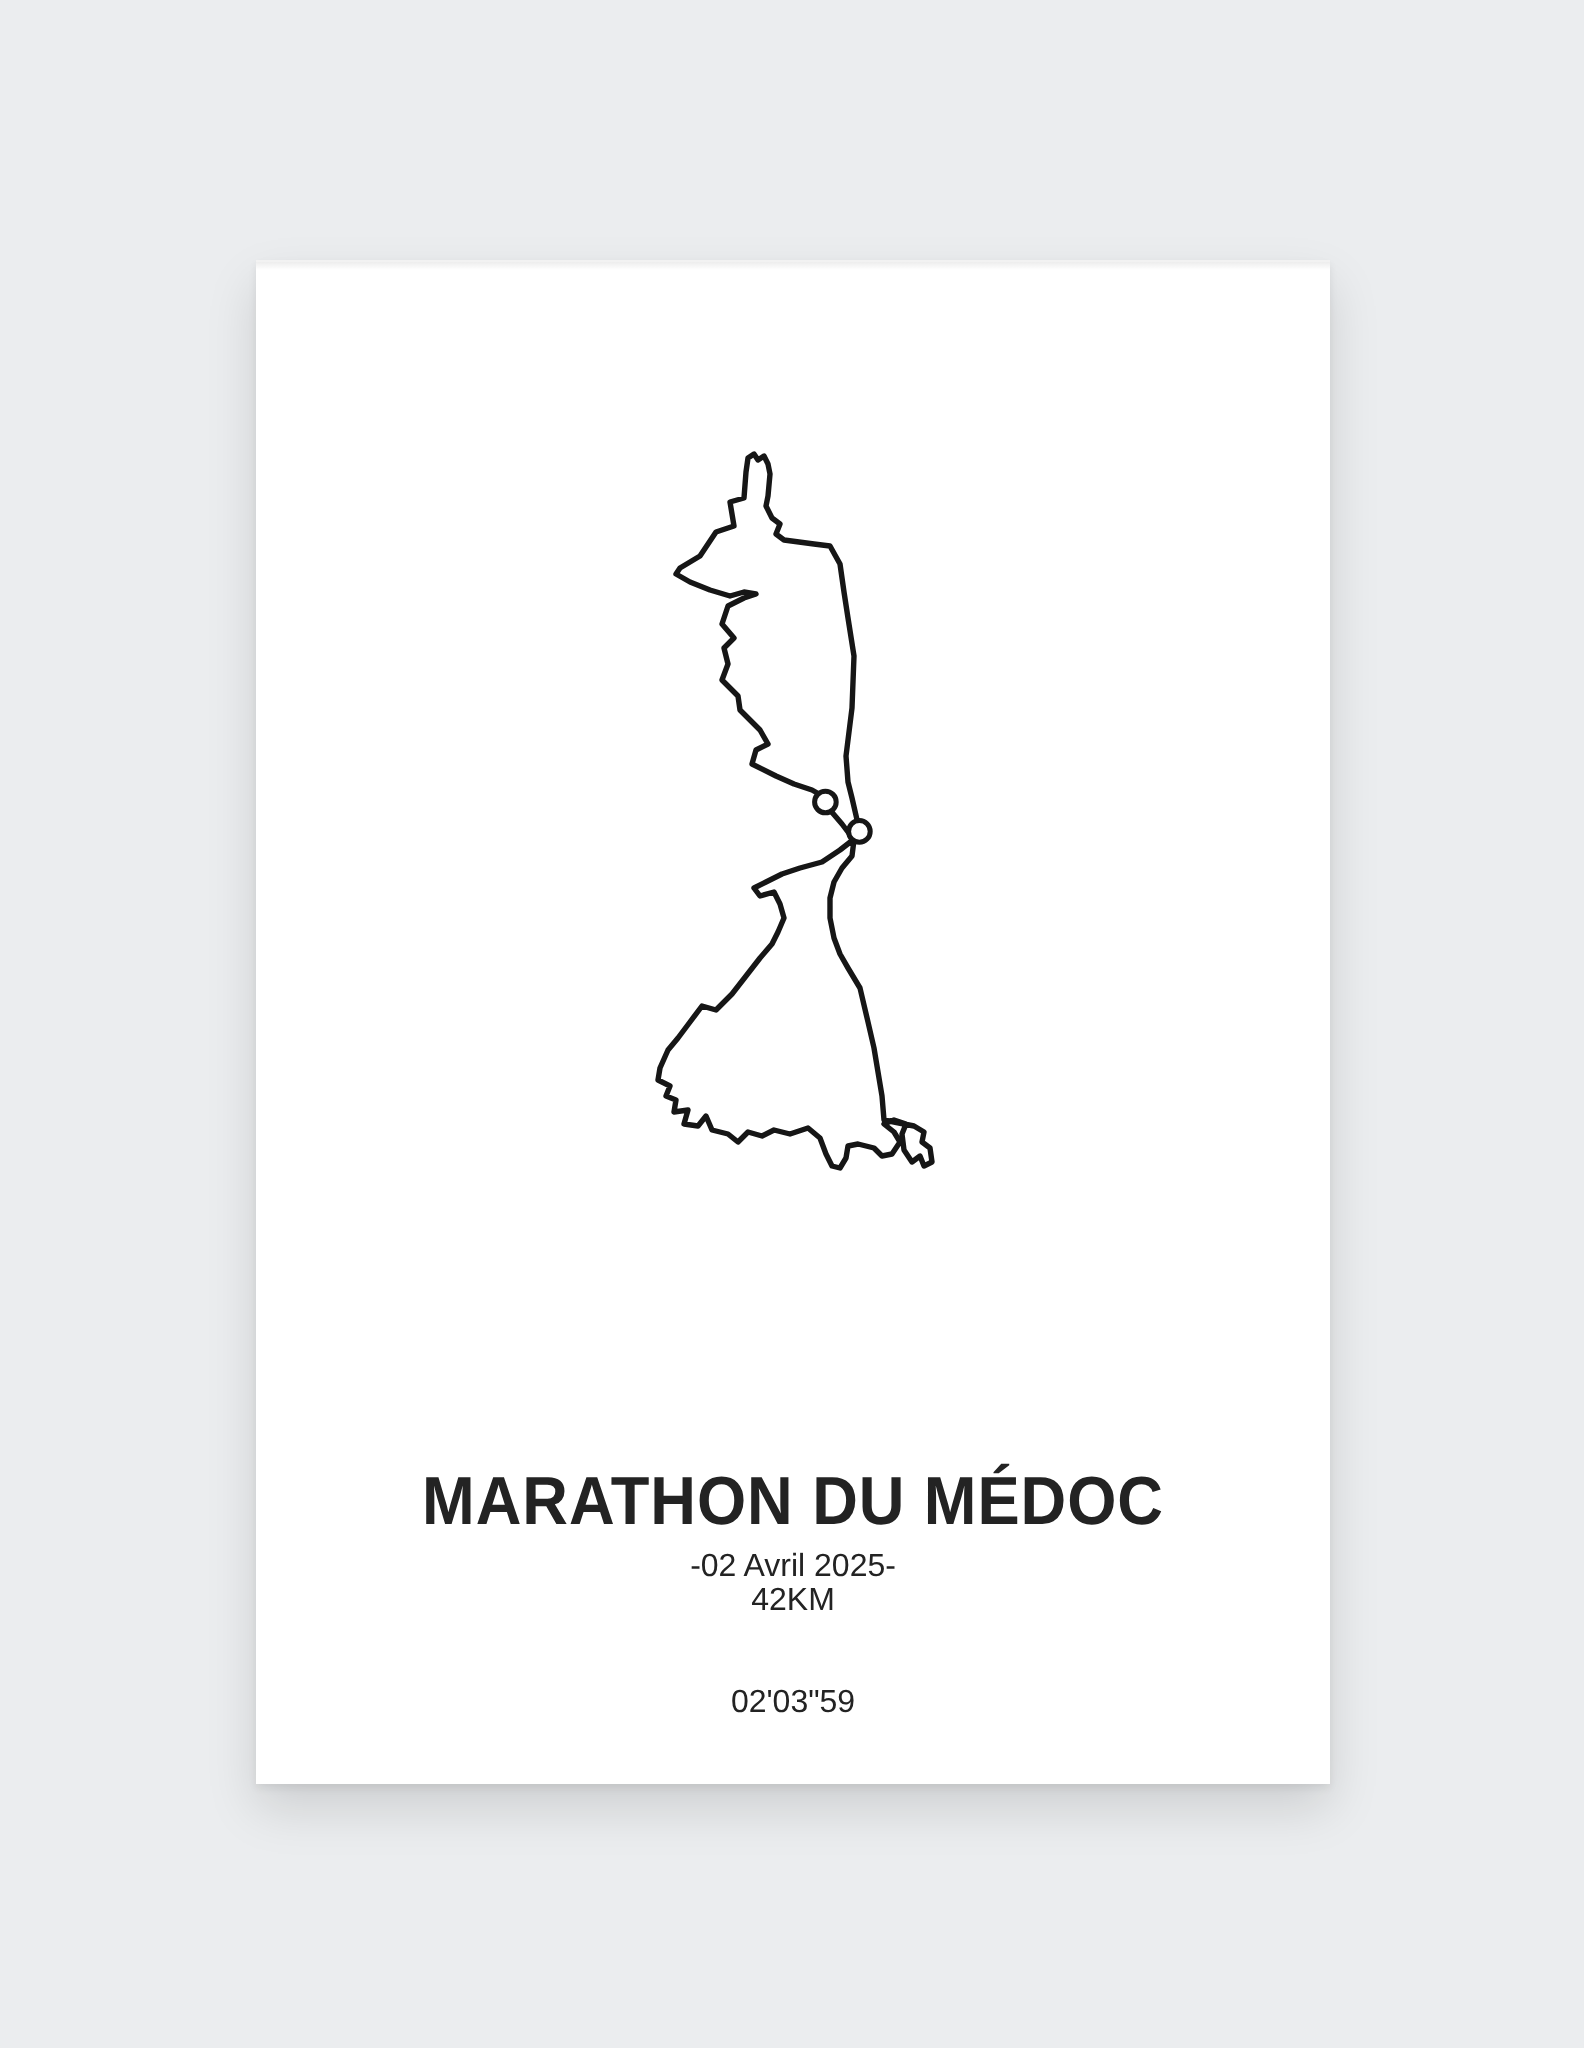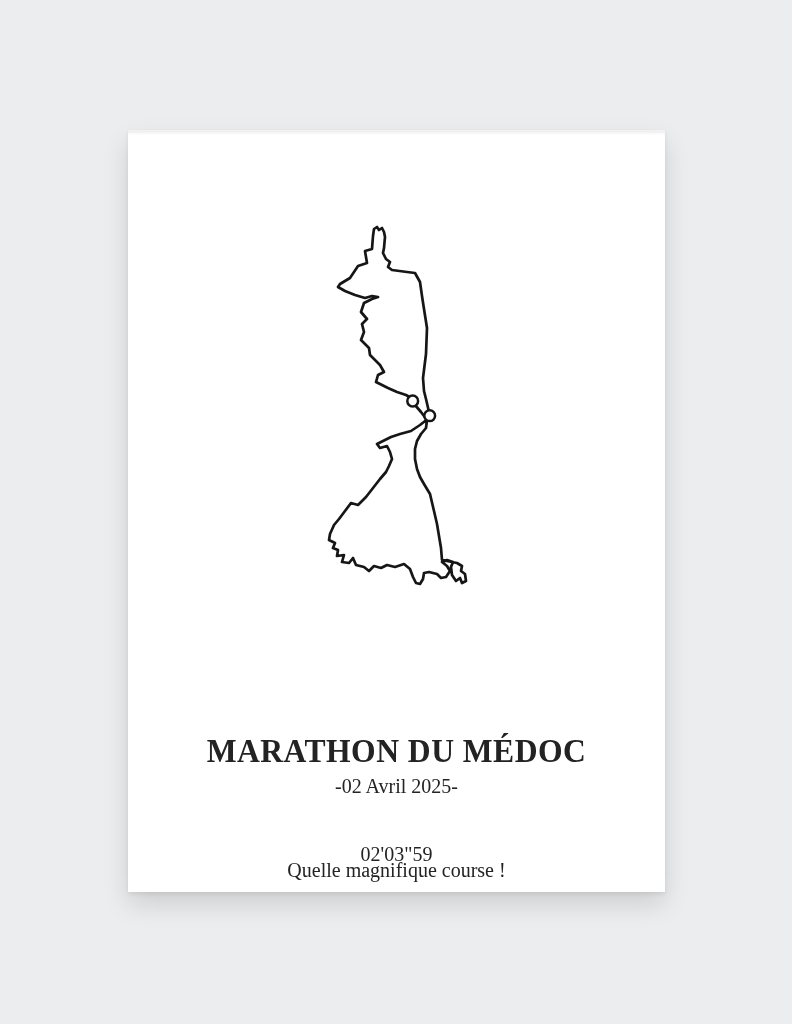--- a/index.html
+++ b/index.html
@@ -1,21 +1,21 @@
 <!DOCTYPE html>
 <html><head>
 <meta charset="utf-8">
 <style>
   html, body { margin: 0; padding: 0; }
   .page {
     position: relative;
     width: 792px;
     height: 1024px;
     overflow: hidden;
-    font-family: Liberation Serif, serif;
+    font-family: Liberation Sans, sans-serif;
   }
   .poster {
     position: absolute;
     left: 128px;
     top: 130px;
     width: 537px;
     height: 761px;
     box-shadow: 0 2px 4px rgba(0,0,0,0.07), 0 12px 24px rgba(0,0,0,0.13);
     border-top: 1px solid rgba(0,0,0,0.05);
   }
@@ -42,21 +42,21 @@
   }
   .poster-title {
     margin: 0;
     top: 603px;
     font-size: 34px;
     font-weight: 700;
     letter-spacing: 0.5px;
     transform: scaleX(0.93);
     transform-origin: center;
   }
-  .sub-line { font-size: 20px; font-weight: 400; }
+  .sub-line { font-size: 16px; font-weight: 400; }
   .race-date     { top: 645px; }
   .race-distance { top: 662px; }
   .runner-name   { top: 697px; }
   .finish-time   { top: 713px; }
   .personal-message { top: 729px; }
 </style>
 </head>
 <body>
 
 <div class="page" style="background: rgb(235, 237, 239);">
@@ -65,16 +65,16 @@
 
     <svg class="route-svg" viewBox="0 0 537 761" xmlns="http://www.w3.org/2000/svg">
       <path fill="none" stroke-linecap="round" stroke-linejoin="round" d="M285 268L278 264 269 261 260 257 248 251 250 244 256 241 252 234 242 224 241 217 233 209 236 201 234 193 239 188 233 181 236 172 244 168 250 166 244 165 237 167 227 164 217 160 210 156 212 153 222 147 230 135 239 132 237 120 244 118 245 105 246 98 249 96 251 99 254 97 256 101 257 106 256 117 255 122 258 128 262 131 260 136 264 139 279 141 287 142 292 151 294 165 296 178 299 197 298 223 295 247 296 260 298 268 301 281" stroke="#161616" stroke-width="2.7"></path>
       <path fill="none" stroke-linecap="round" stroke-linejoin="round" d="M301 287L292 294 283 300 272 303 263 306 255 310 249 313 252 317 259 315 262 321 264 328 261 335 258 341 252 348 245 357 238 366 230 374 223 372 217 380 211 388 206 394 202 403 201 409 207 412 205 417 210 419 209 425 216 424 214 431 221 432 225 427 228 434 236 436 241 440 246 435 253 437 259 434 267 436 276 433 282 438 285 446 288 452 292 453 295 448 296 442 301 441 309 443 313 447 318 446 322 440 319 435 314 431 319 429 325 431 323 436 324 444 328 450 332 447 334 452 338 450 337 443 333 440 334 435 329 432 314 429 313 417 311 405 309 393 306 380 302 363 296 353 292 346 289 338 287 328 287 318 289 310 293 303 298 297 299 289 293 281 287 274 285 271" stroke="#161616" stroke-width="2.7"></path>
       <circle cx="284.7" cy="270" r="5.4" stroke="#161616" stroke-width="2.5" fill="#ffffff"></circle>
       <circle cx="301.7" cy="284.7" r="5.4" stroke="#161616" stroke-width="2.5" fill="#ffffff"></circle>
     </svg>
 
     <h1 class="text-line poster-title">MARATHON DU MÉDOC</h1>
     <div class="text-line sub-line race-date">-02 Avril 2025-</div>
+    <div class="text-line sub-line race-distance">42KM</div>
     <div class="text-line sub-line finish-time">02'03"59</div>
-    <div class="text-line sub-line personal-message">Quelle magnifique course !</div>
   </div>
 </div>
 
 </body></html>

